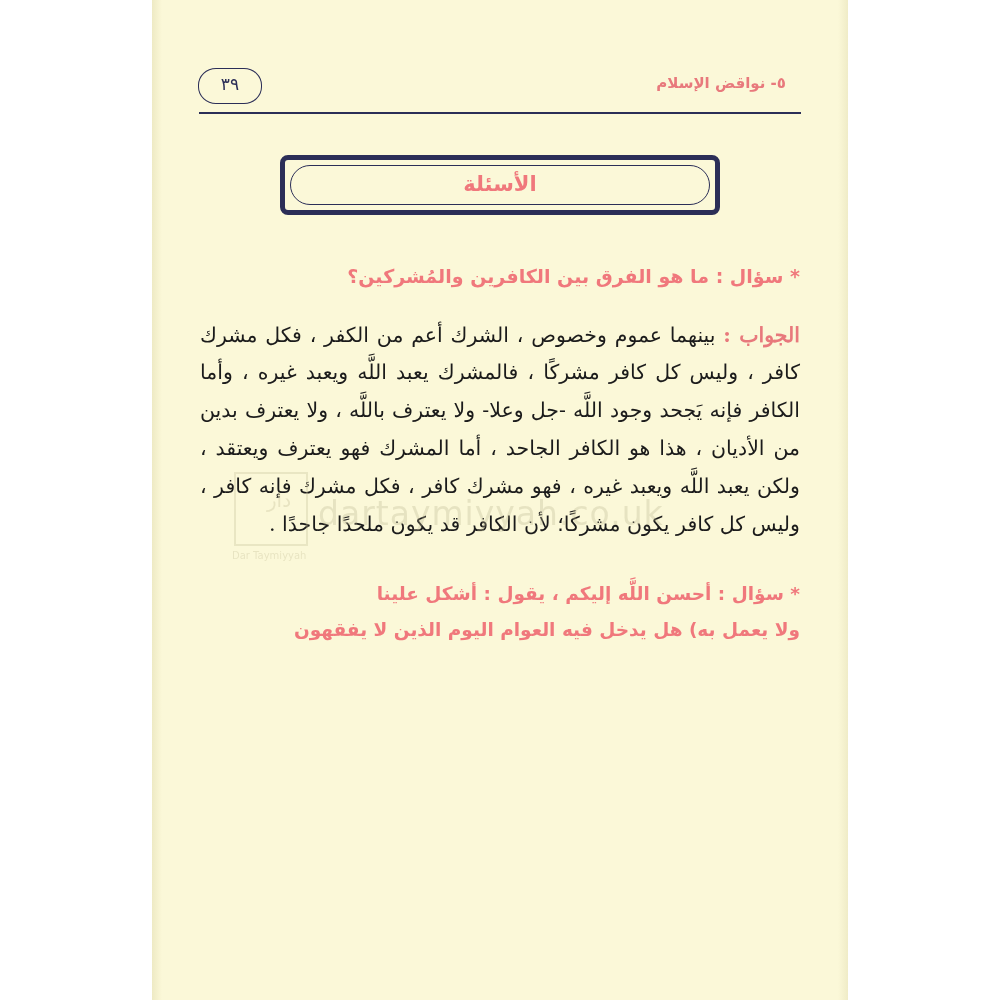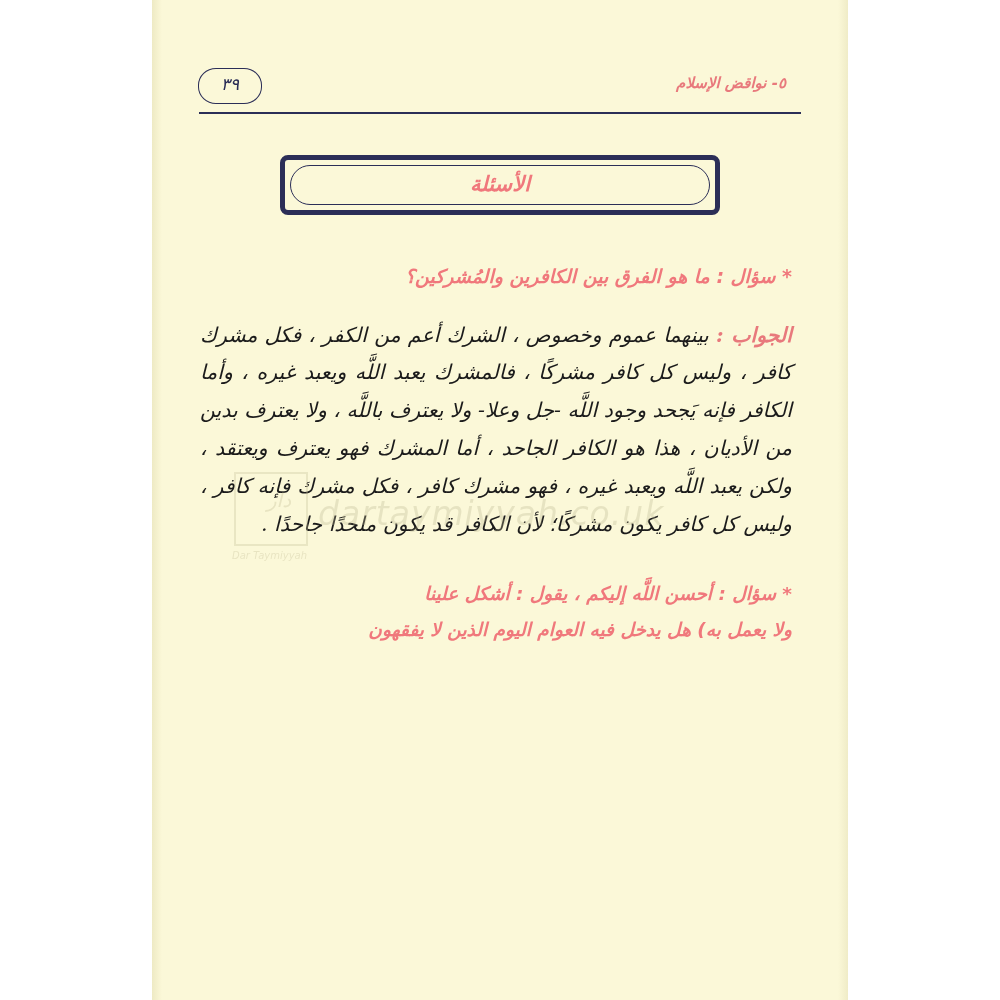--- a/index.html
+++ b/index.html
@@ -48,21 +48,20 @@
     width: 10px;
     background: linear-gradient(to right, rgba(170,160,90,0.00), rgba(170,160,90,0.14));
   }
 
   .content {
     position: absolute;
     left: 46px;
     right: 46px;
     top: 0;
     bottom: 0;
-    font-style: italic;
   }
 
   
   .header-row {
     position: absolute;
     top: 68px;
     left: 0;
     right: 0;
     height: 46px;
   }
@@ -129,21 +128,21 @@
     font-family: "DejaVu Sans", sans-serif;
     font-size: 21px;
     font-weight: bold;
     color: #f0787c;
   }
 
   
   .body-block {
     position: absolute;
     left: 2px;
-    right: 10px;
+    right: 2px;
     top: 262px;
     direction: rtl;
     text-align: justify;
     text-align-last: right;
   }
 
   p {
     margin: 0 0 0 0;
   }
 

